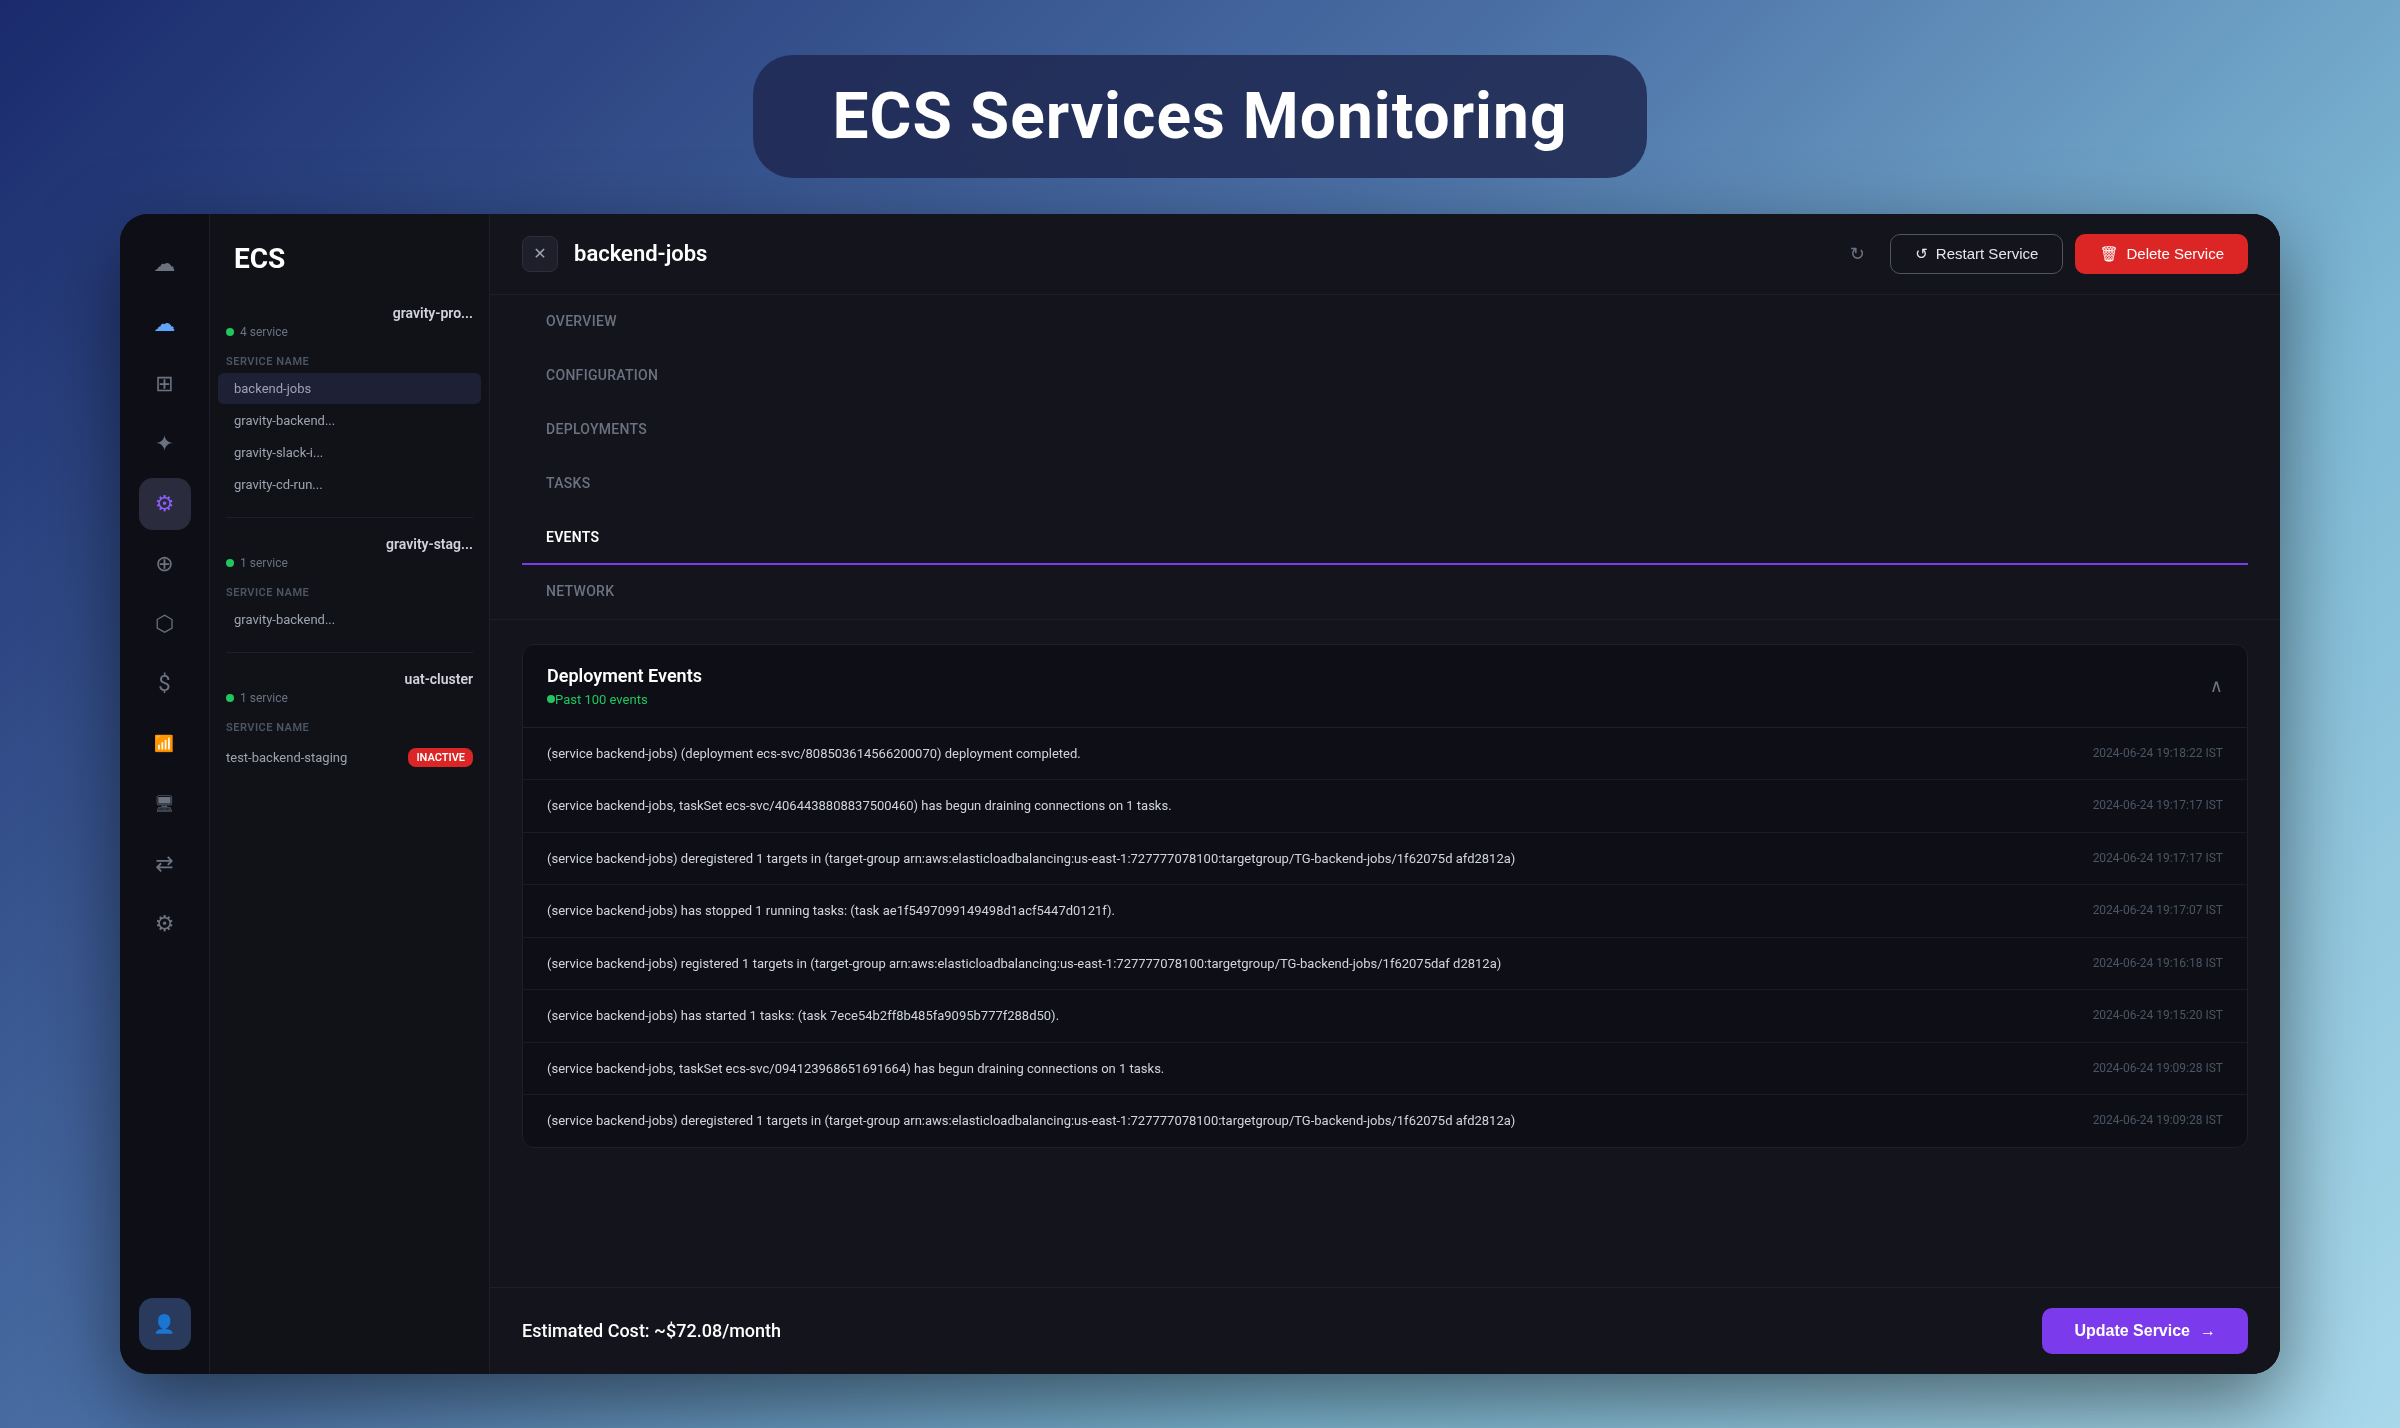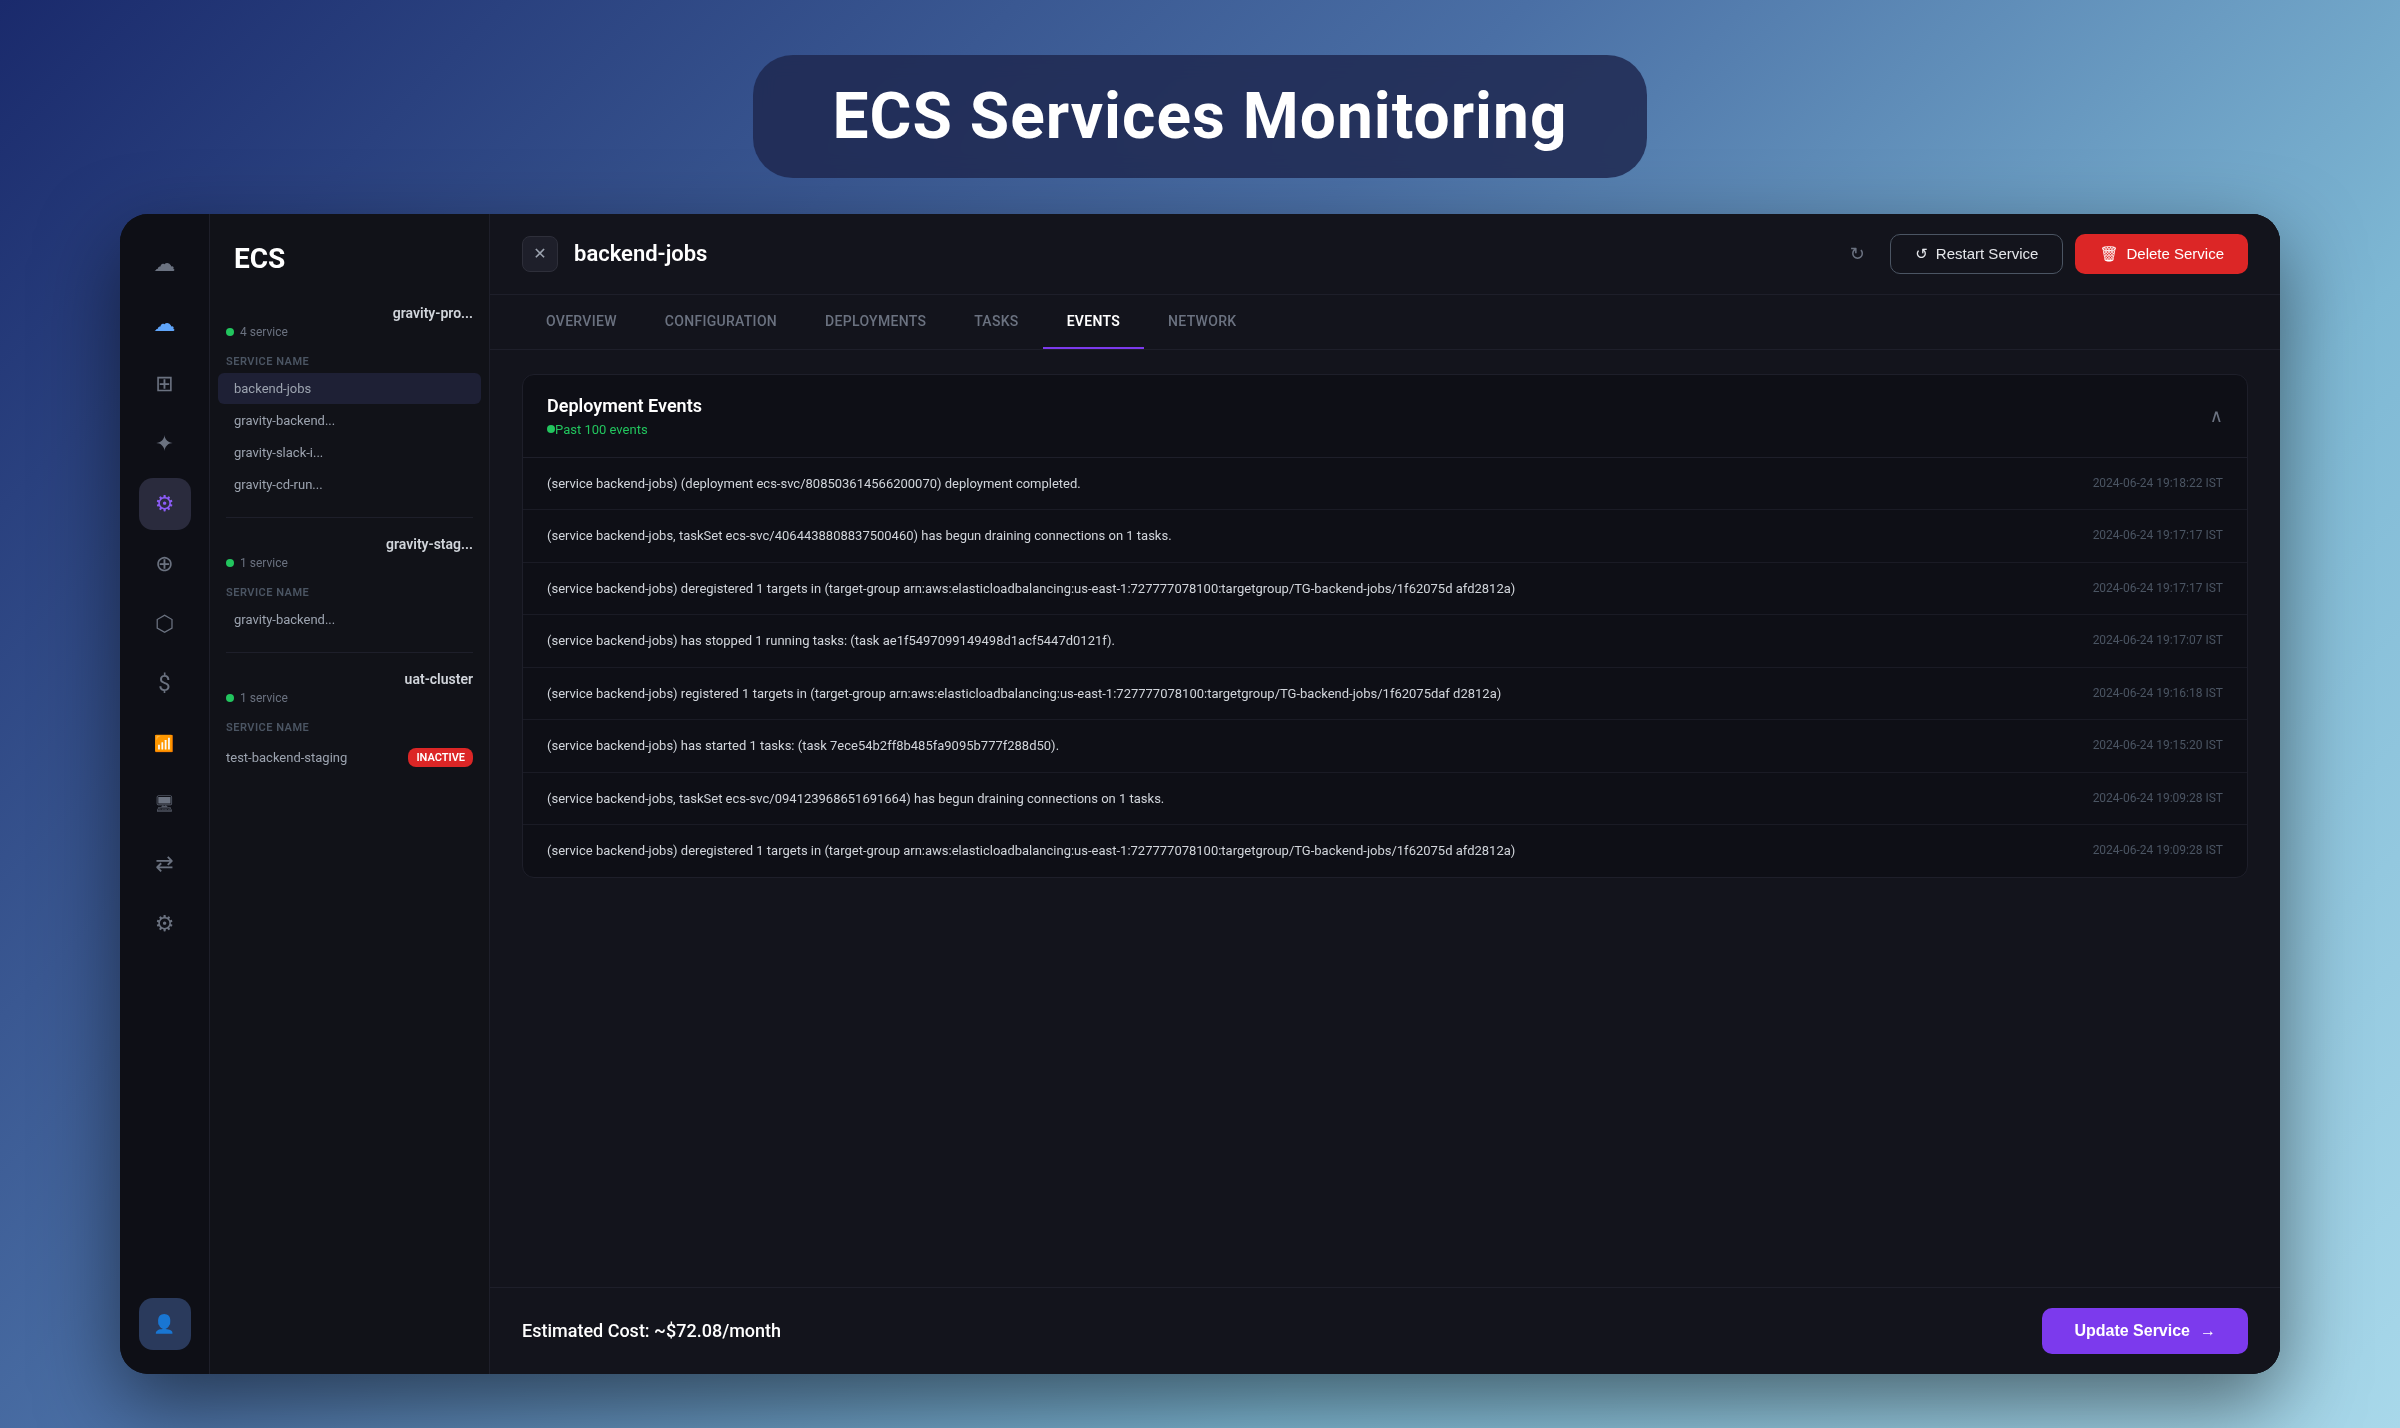--- a/index.html
+++ b/index.html
@@ -263,20 +263,21 @@
       font-weight: 500;
     }
 
     
     .tabs-bar {
       display: flex;
       gap: 0;
       padding: 0 32px;
       border-bottom: 1px solid #1e1f2a;
       background: #13141c;
+      flex-direction: column;
     }
 
     .tab {
       padding: 18px 24px;
       color: #6b7280;
       font-size: 14px;
       font-weight: 500;
       cursor: pointer;
       border-bottom: 2px solid transparent;
       letter-spacing: 0.3px;

